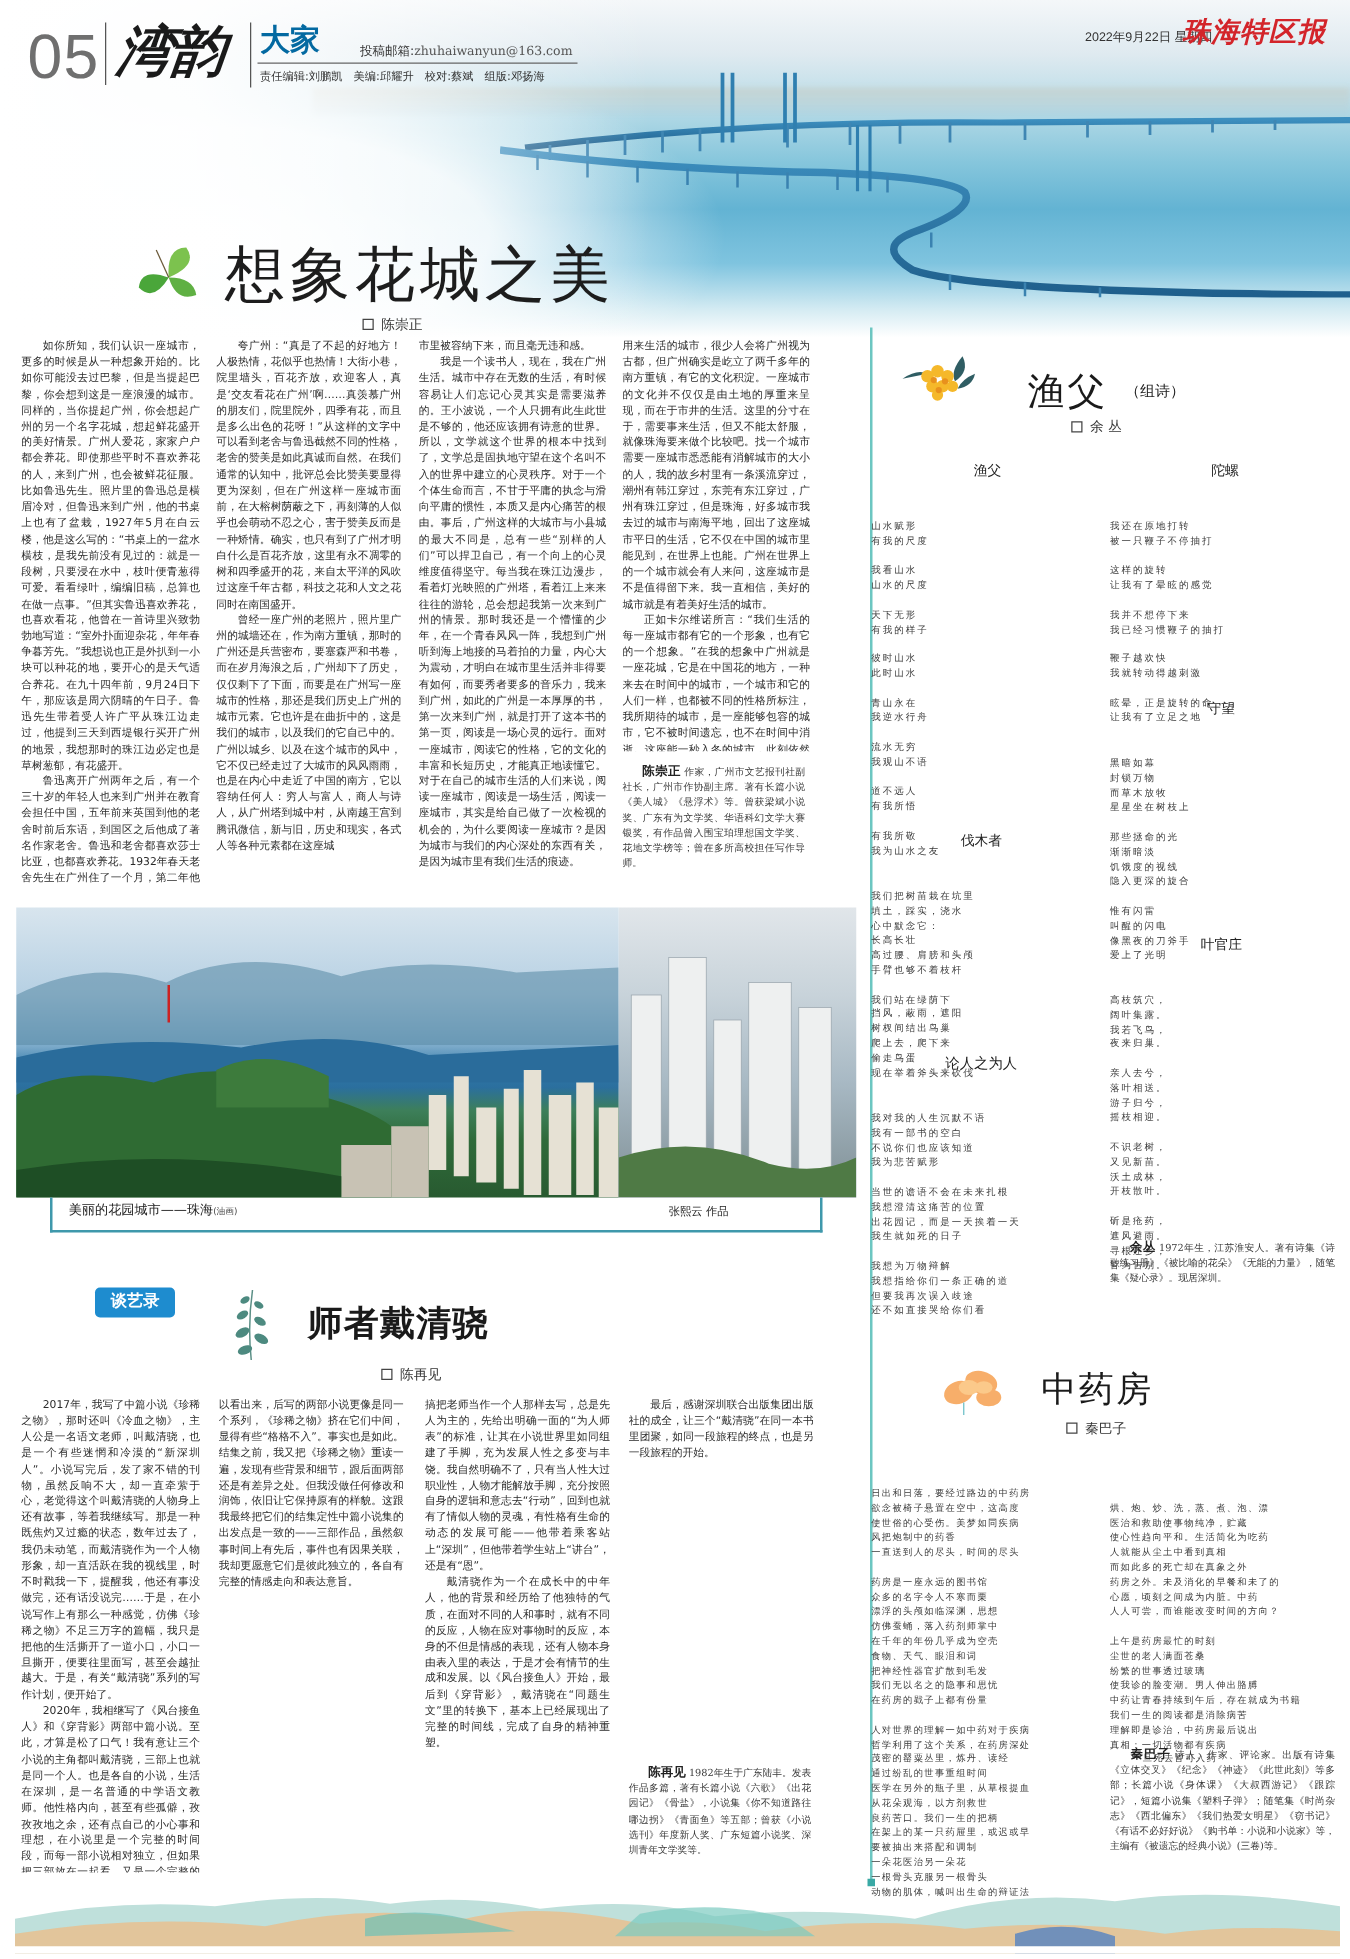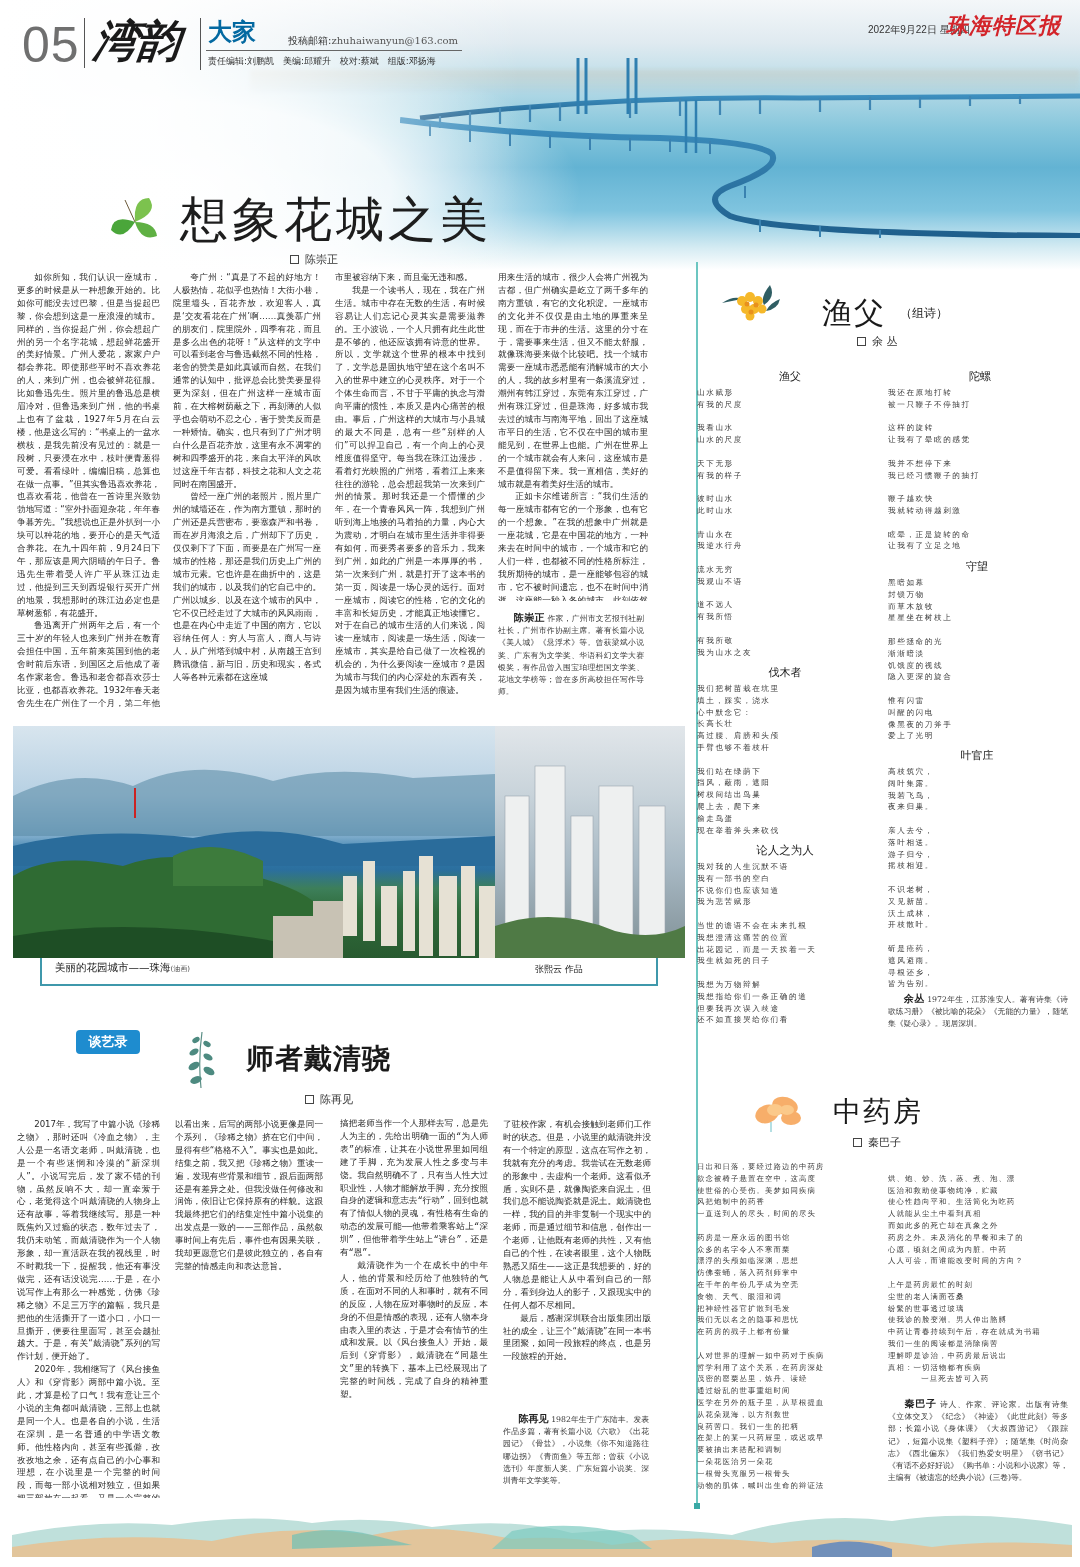--- a/index.html
+++ b/index.html
@@ -61,21 +61,21 @@
   .sprig { position: absolute; left: 186px; top: 1030px; width: 30px; height: 58px; }
   .title2 { position: absolute; left: 246px; top: 1040px; font-family: "DejaVu Serif", serif; font-size: 28px; font-weight: bold; color: #1a1a1a; letter-spacing: 1px; }
 
   
   .vrule { position: absolute; left: 696px; width: 2px; background: #6cc6c1; }
   .vrule-dot { position: absolute; left: 694px; width: 6px; height: 6px; background: #3aa9a5; }
   .osmanthus { position: absolute; left: 720px; top: 283px; width: 62px; height: 38px; }
   .title3 { position: absolute; left: 822px; top: 293px; font-family: "DejaVu Serif", serif; font-size: 30px; color: #1a1a1a; letter-spacing: 2px; }
   .title3-sub { position: absolute; left: 900px; top: 305px; font-size: 12px; color: #222; }
   .poem-title { position: absolute; font-size: 11px; color: #222; text-align: center; }
-  .poem { position: absolute; font-family: Liberation Mono, monospace; font-size: 7.6px; line-height: 11.8px; color: #3a3a3a; letter-spacing: 1.6px; white-space: pre; }
+  .poem { position: absolute; font-family: Liberation Serif, serif; font-size: 7.6px; line-height: 11.8px; color: #3a3a3a; letter-spacing: 1.6px; white-space: pre; margin-top: 27px; }
   .bio { position: absolute; font-family: "DejaVu Serif", serif; font-size: 7.8px; line-height: 12.2px; color: #3a3a3a; text-align: justify; }
   .bio .name { font-family: "DejaVu Sans", sans-serif; font-weight: bold; font-size: 10px; color: #222; }
 
   .flower { position: absolute; left: 745px; top: 1090px; width: 66px; height: 44px; }
   .title4 { position: absolute; left: 833px; top: 1093px; font-family: "DejaVu Serif", serif; font-size: 28px; color: #1a1a1a; letter-spacing: 2px; }
 
   
   .mountains { position: absolute; left: 12px; top: 1505px; width: 1060px; height: 58px; }
 </style>
 </head>
@@ -240,26 +240,25 @@
 <div class="title2">师者戴清骁</div>
 <div class="byline" style="left:305px;top:1092px;"><span class="box"></span><span>陈再见</span></div>
 
 <div class="col" style="left:17px;top:1118px;width:143px;height:380px;overflow:hidden;">
   <p>2017年，我写了中篇小说《珍稀之物》，那时还叫《冷血之物》，主人公是一名语文老师，叫戴清骁，也是一个有些迷惘和冷漠的“新深圳人”。小说写完后，发了家不错的刊物，虽然反响不大，却一直牵萦于心，老觉得这个叫戴清骁的人物身上还有故事，等着我继续写。那是一种既焦灼又过瘾的状态，数年过去了，我仍未动笔，而戴清骁作为一个人物形象，却一直活跃在我的视线里，时不时戳我一下，提醒我，他还有事没做完，还有话没说完……于是，在小说写作上有那么一种感觉，仿佛《珍稀之物》不足三万字的篇幅，我只是把他的生活撕开了一道小口，小口一旦撕开，便要往里面写，甚至会越扯越大。于是，有关“戴清骁”系列的写作计划，便开始了。</p>
   <p>2020年，我相继写了《风台接鱼人》和《穿背影》两部中篇小说。至此，才算是松了口气！我有意让三个小说的主角都叫戴清骁，三部上也就是同一个人。也是各自的小说，生活在深圳，是一名普通的中学语文教师。他性格内向，甚至有些孤僻，孜孜孜地之余，还有点自己的小心事和理想，在小说里是一个完整的时间段，而每一部小说相对独立，但如果把三部放在一起看，又是一个完整的故事。当然，“叫新的《冷血之物》，原因是《珍稀之物》为“戴清骁”系列的开篇，为“新”。</p>
 </div>
 <div class="col" style="left:175px;top:1118px;width:148px;height:380px;overflow:hidden;">
   <p style="text-indent:0">以看出来，后写的两部小说更像是同一个系列，《珍稀之物》挤在它们中间，显得有些“格格不入”。事实也是如此。结集之前，我又把《珍稀之物》重读一遍，发现有些背景和细节，跟后面两部还是有差异之处。但我没做任何修改和润饰，依旧让它保持原有的样貌。这跟我最终把它们的结集定性中篇小说集的出发点是一致的——三部作品，虽然叙事时间上有先后，事件也有因果关联，我却更愿意它们是彼此独立的，各自有完整的情感走向和表达意旨。</p>
 </div>
-<div class="col" style="left:340px;top:1118px;width:148px;height:380px;overflow:hidden;font-family:Liberation Mono, monospace;">
+<div class="col" style="left:340px;top:1118px;width:148px;height:380px;overflow:hidden;">
   <p style="text-indent:0">搞把老师当作一个人那样去写，总是先人为主的，先给出明确一面的“为人师表”的标准，让其在小说世界里如同组建了手脚，充为发展人性之多变与丰饶。我自然明确不了，只有当人性大过职业性，人物才能解放手脚，充分按照自身的逻辑和意志去“行动”，回到也就有了情似人物的灵魂，有性格有生命的动态的发展可能——他带着乘客站上“深圳”，但他带着学生站上“讲台”，还是有“恩”。</p>
   <p>戴清骁作为一个在成长中的中年人，他的背景和经历给了他独特的气质，在面对不同的人和事时，就有不同的反应，人物在应对事物时的反应，本身的不但是情感的表现，还有人物本身由表入里的表达，于是才会有情节的生成和发展。以《风台接鱼人》开始，最后到《穿背影》，戴清骁在“同题生文”里的转换下，基本上已经展现出了完整的时间线，完成了自身的精神重塑。</p>
 </div>
 <div class="col" style="left:503px;top:1118px;width:148px;height:290px;overflow:hidden;">
-  <p style="text-indent:0">了驻校作家，有机会接触到老师们工作时的状态。但是，小说里的戴清骁并没有一个特定的原型，这点在写作之初，我就有充分的考虑。我尝试在无数老师的形象中，去虚构一个老师。这看似矛盾，实则不是，就像陶瓷来自泥土，但我们总不能说陶瓷就是泥土。戴清骁也一样，我的目的并非复制一个现实中的老师，而是通过细节和信息，创作出一个老师，让他既有老师的共性，又有他自己的个性，在读者眼里，这个人物既熟悉又陌生——这正是我想要的，好的人物总是能让人从中看到自己的一部分，看到身边人的影子，又跟现实中的任何人都不尽相同。</p>
   <p>最后，感谢深圳联合出版集团出版社的成全，让三个“戴清骁”在同一本书里团聚，如同一段旅程的终点，也是另一段旅程的开始。</p>
 </div>
 <div class="bio" style="left:503px;top:1413px;width:146px;">
   <span style="display:inline-block;width:2em;"></span><span class="name">陈再见</span>
   <span>1982年生于广东陆丰。发表作品多篇，著有长篇小说《六歌》《出花园记》《骨盐》，小说集《你不知道路往哪边拐》《青面鱼》等五部；曾获《小说选刊》年度新人奖、广东短篇小说奖、深圳青年文学奖等。</span>
 </div>
 
 <div class="vrule" style="top:262px;height:1245px;"></div>
 <div class="vrule-dot" style="top:1503px;"></div>
 

